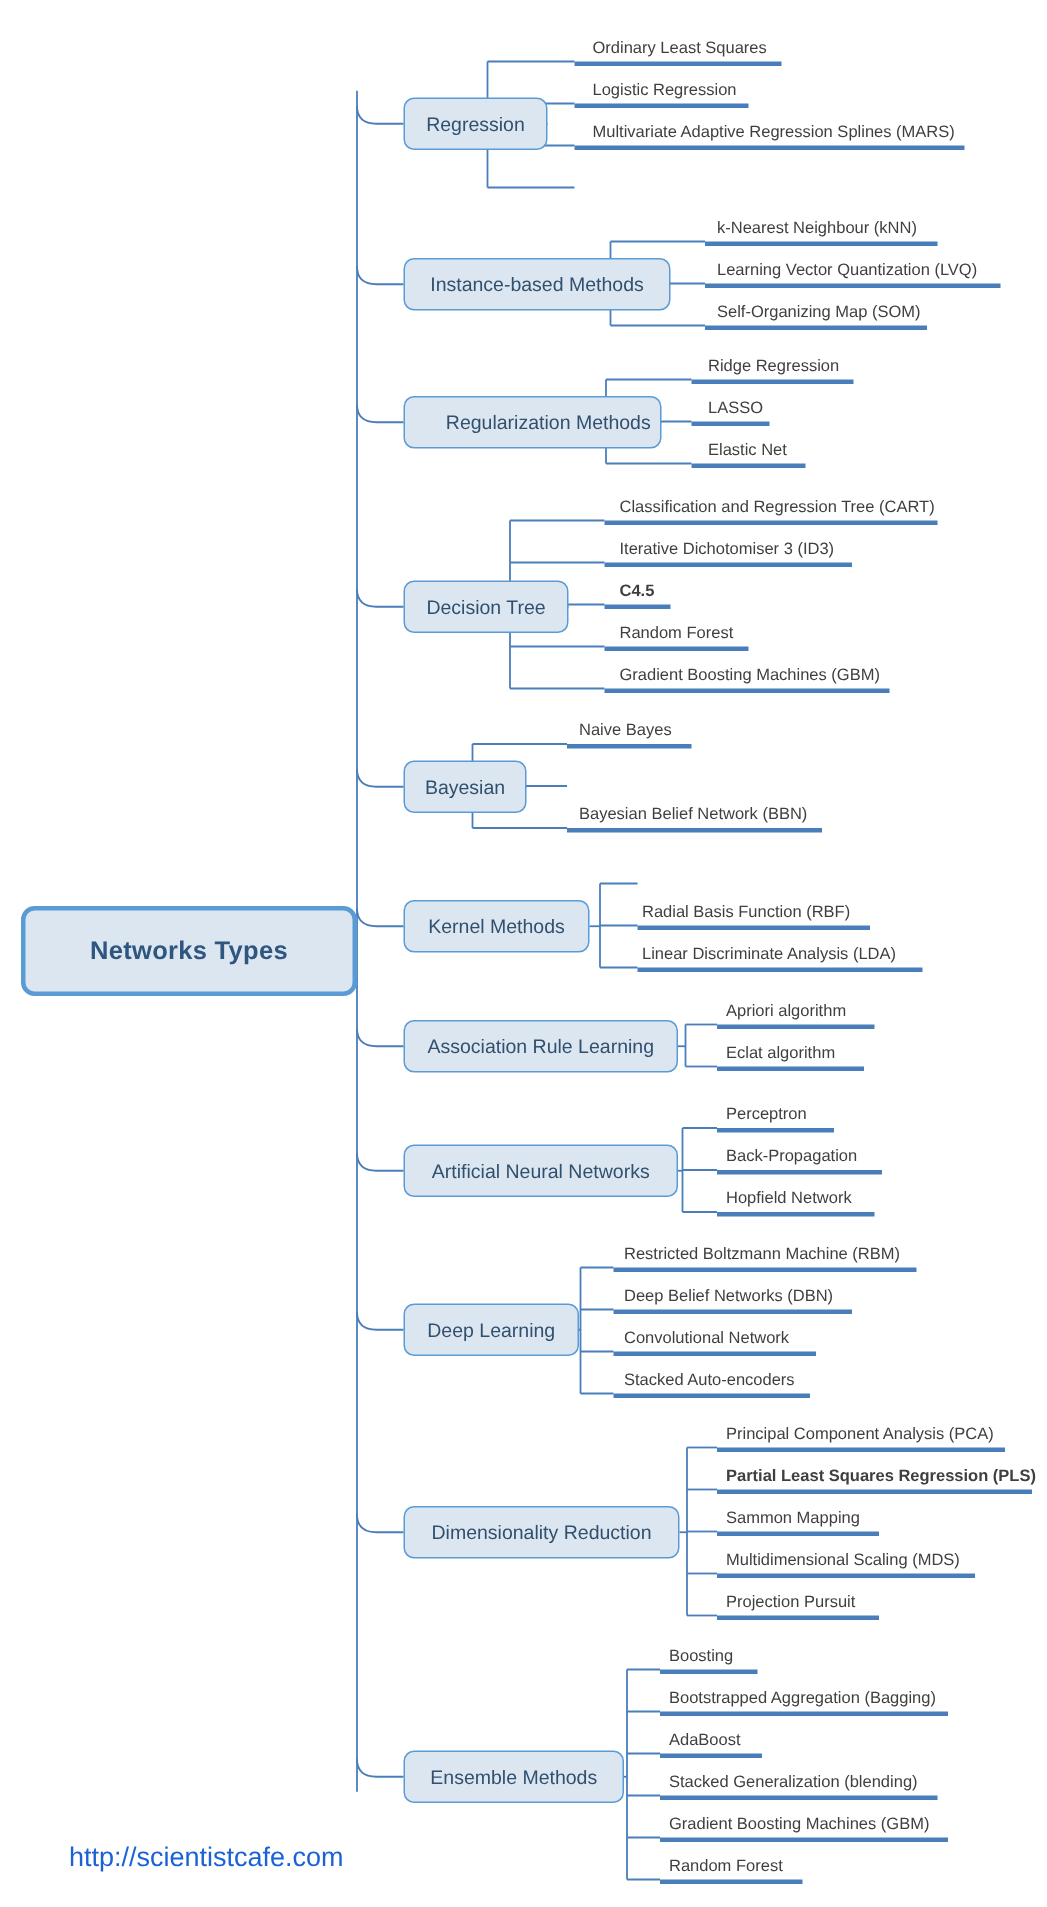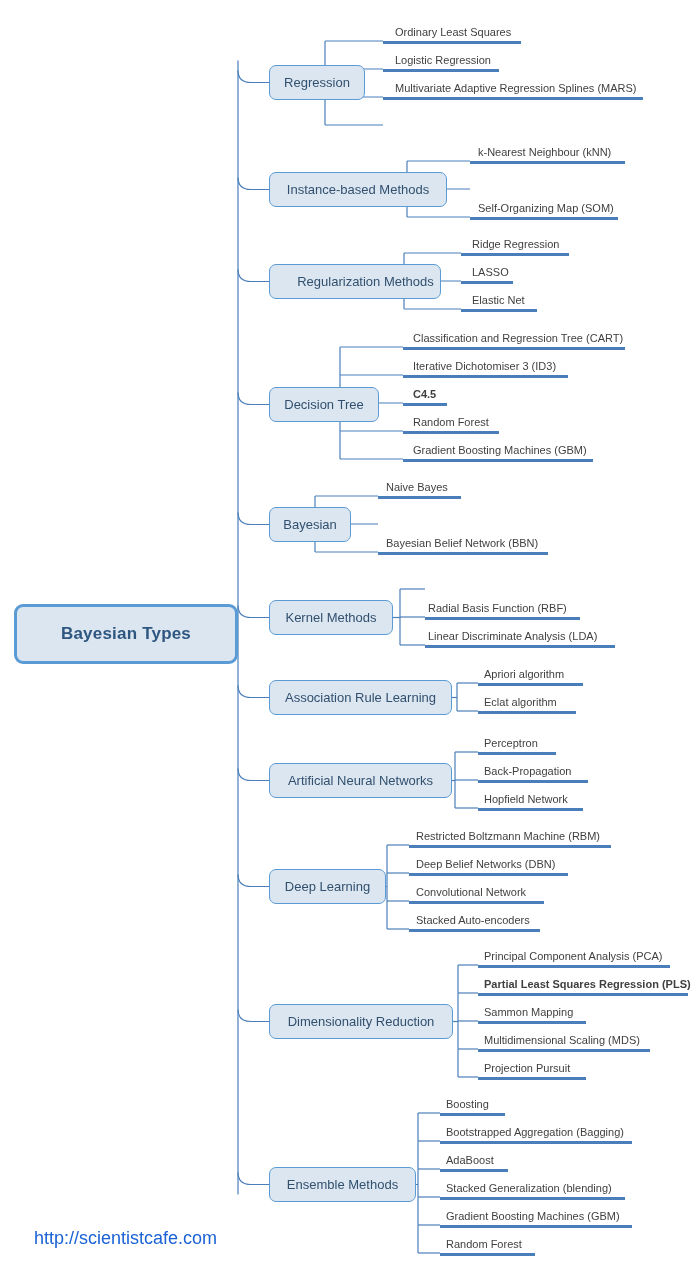--- a/index.html
+++ b/index.html
@@ -169,21 +169,21 @@
       <path d="M 416 1184.5 L 418 1184.5" fill="none" stroke="#4A7EBB" stroke-width="1.2"></path>
       <path d="M 418 1113 L 418 1253" fill="none" stroke="#4A7EBB" stroke-width="1.2"></path>
       <path d="M 418 1113 L 440 1113" fill="none" stroke="#4A7EBB" stroke-width="1.2"></path>
       <path d="M 418 1141 L 440 1141" fill="none" stroke="#4A7EBB" stroke-width="1.2"></path>
       <path d="M 418 1169 L 440 1169" fill="none" stroke="#4A7EBB" stroke-width="1.2"></path>
       <path d="M 418 1197 L 440 1197" fill="none" stroke="#4A7EBB" stroke-width="1.2"></path>
       <path d="M 418 1225 L 440 1225" fill="none" stroke="#4A7EBB" stroke-width="1.2"></path>
       <path d="M 418 1253 L 440 1253" fill="none" stroke="#4A7EBB" stroke-width="1.2"></path>
     </svg>
 <div class="root-node" style="left: 14px; top: 604px; width: 224px; height: 60px;">
-      <span>Bayesian Types</span>
+      <span>Networks Types</span>
     </div>
     <div class="branch-node" style="left: 269px; top: 65px; width: 96px; height: 35px;">
       <span>Regression</span>
     </div>
     <div class="leaf-node" style="left: 383px; top: 21px; width: 138px; height: 23px;">
       <div class="leaf-bar" style="width: 138px;"></div>
       <div class="leaf-label" style="left: 12px;">Ordinary Least Squares</div>
     </div>
     <div class="leaf-node" style="left: 383px; top: 49px; width: 116px; height: 23px;">
       <div class="leaf-bar" style="width: 116px;"></div>
@@ -193,20 +193,24 @@
       <div class="leaf-bar" style="width: 260px;"></div>
       <div class="leaf-label" style="left: 12px;">Multivariate Adaptive Regression Splines (MARS)</div>
     </div>
     <div class="branch-node" style="left: 269px; top: 172px; width: 178px; height: 35px;">
       <span>Instance-based Methods</span>
     </div>
     <div class="leaf-node" style="left: 470px; top: 141px; width: 155px; height: 23px;">
       <div class="leaf-bar" style="width: 155px;"></div>
       <div class="leaf-label" style="left: 8px;">k-Nearest Neighbour (kNN)</div>
     </div>
+    <div class="leaf-node" style="left: 470px; top: 169px; width: 197px; height: 23px;">
+      <div class="leaf-bar" style="width: 197px;"></div>
+      <div class="leaf-label" style="left: 8px;">Learning Vector Quantization (LVQ)</div>
+    </div>
     <div class="leaf-node" style="left: 470px; top: 197px; width: 148px; height: 23px;">
       <div class="leaf-bar" style="width: 148px;"></div>
       <div class="leaf-label" style="left: 8px;">Self-Organizing Map (SOM)</div>
     </div>
     <div class="branch-node" style="left: 269px; top: 264px; width: 172px; height: 35px; padding-left: 32px;">
       <span>Regularization Methods</span>
     </div>
     <div class="leaf-node" style="left: 461px; top: 233px; width: 108px; height: 23px;">
       <div class="leaf-bar" style="width: 108px;"></div>
       <div class="leaf-label" style="left: 11px;">Ridge Regression</div>
@@ -352,14 +356,14 @@
       <div class="leaf-label" style="left: 6px;">Stacked Generalization (blending)</div>
     </div>
     <div class="leaf-node" style="left: 440px; top: 1205px; width: 192px; height: 23px;">
       <div class="leaf-bar" style="width: 192px;"></div>
       <div class="leaf-label" style="left: 6px;">Gradient Boosting Machines (GBM)</div>
     </div>
     <div class="leaf-node" style="left: 440px; top: 1233px; width: 95px; height: 23px;">
       <div class="leaf-bar" style="width: 95px;"></div>
       <div class="leaf-label" style="left: 6px;">Random Forest</div>
     </div>
-    <div class="footer-url" style="left: 34px; top: 1228px;">http://scientistcafe.com</div>
+    <div class="footer-url" style="left: 46px; top: 1228px;">http://scientistcafe.com</div>
   </div>
 
 </body></html>

